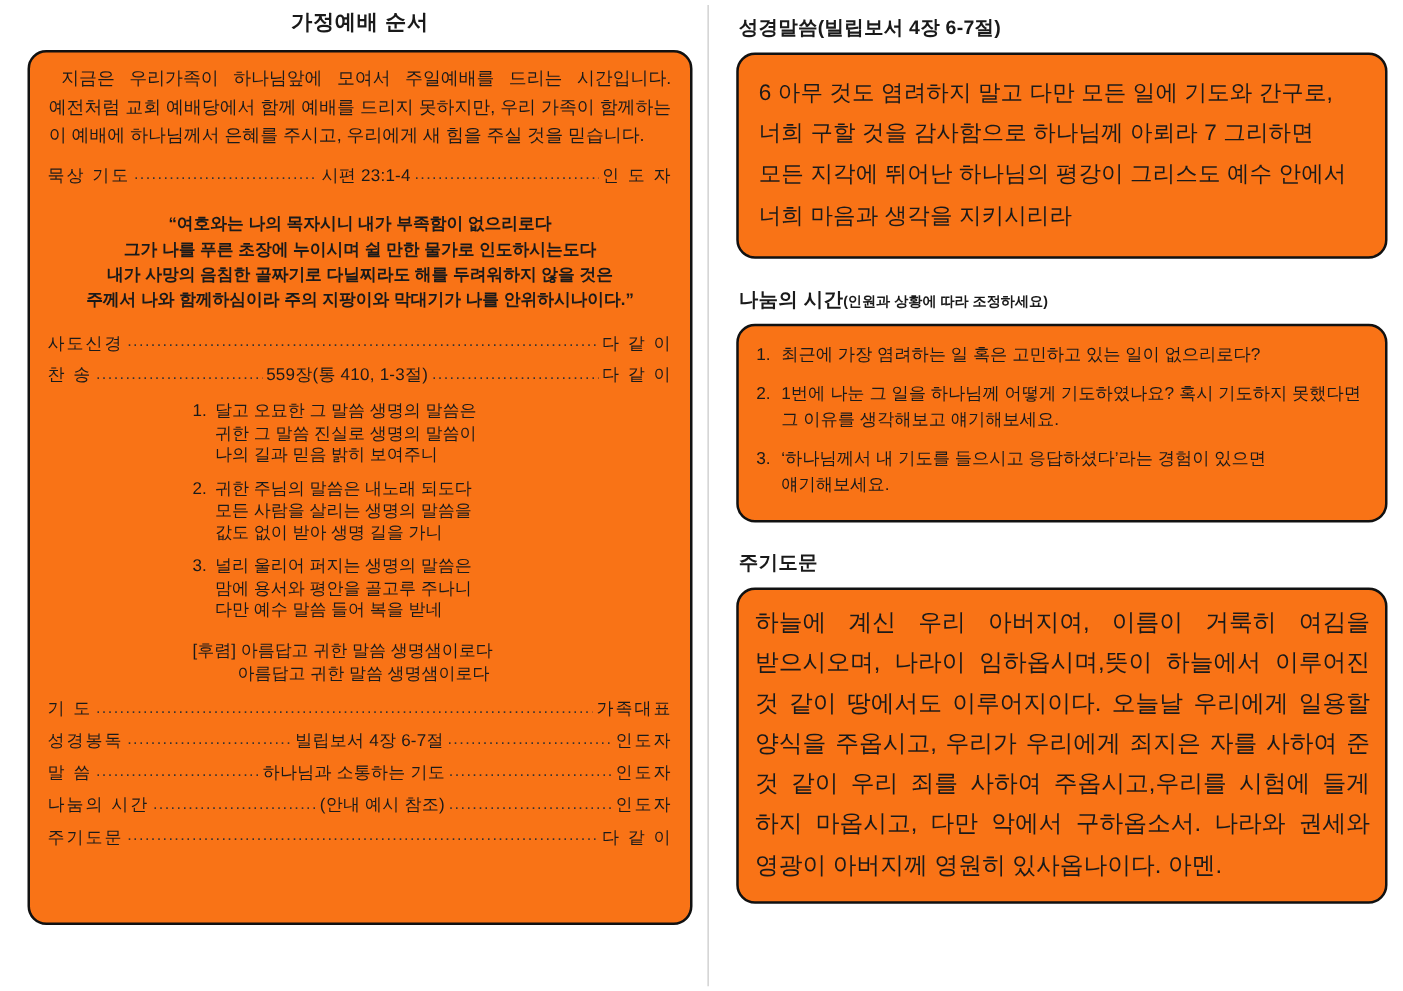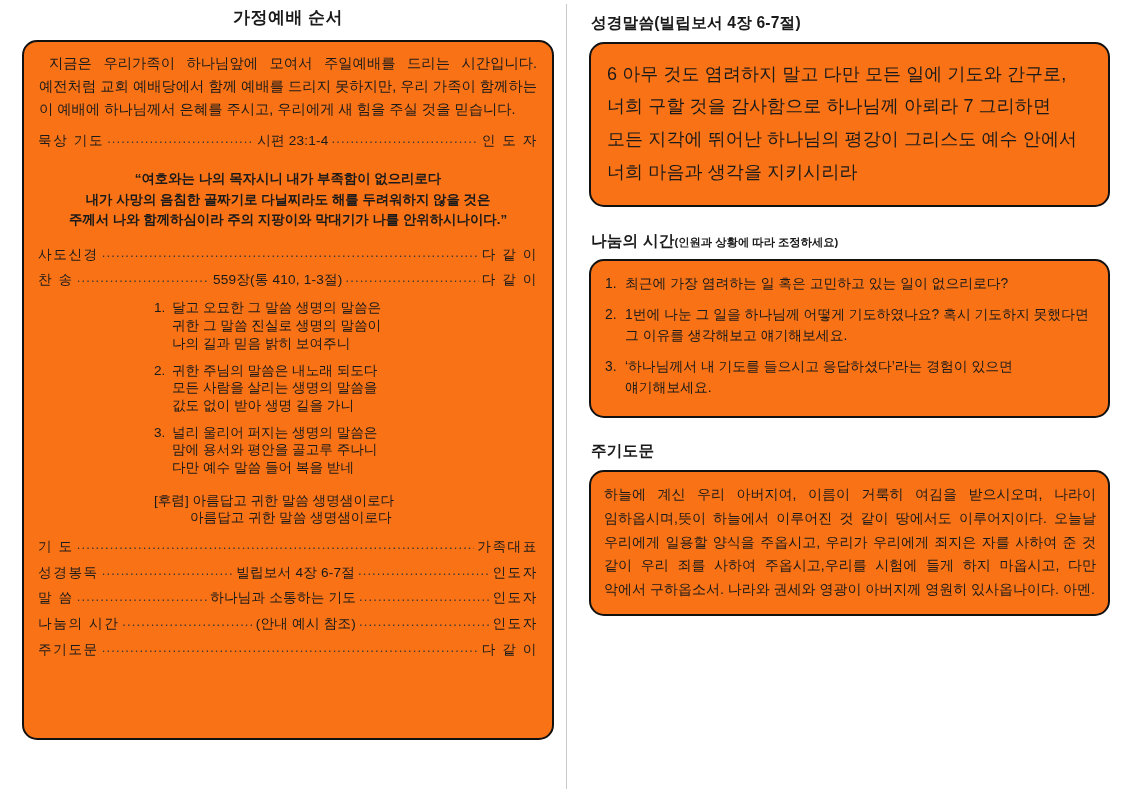--- a/index.html
+++ b/index.html
@@ -76,21 +76,20 @@
     line-height: 1.63;
     text-align: justify;
     text-indent: 10px;
     margin: 2px 2px 2px 2px;
     word-break: keep-all;
   }
 
   
   .leader-row {
     display: flex;
-    align-items: flex-end;
     font-size: 13.6px;
     line-height: 1.2;
     margin: 9px 1px 0 1px;
     white-space: nowrap;
   }
   .leader-row.tight { margin-top: 15px; }
   .lr-label { flex: 0 0 auto; letter-spacing: 0.2px; }
   .lr-dots {
     flex: 1 1 auto;
     overflow: hidden;
@@ -193,21 +192,21 @@
   }
   .q-item:last-child { margin-bottom: 2px; }
   .q-num { flex: 0 0 20px; }
   .q-text { flex: 1 1 auto; }
 
   .lords-box {
     padding: 11px 12px 12px 13px;
   }
   .lords-box p {
     margin: 0;
-    font-size: 14px;
+    font-size: 19px;
     line-height: 1.70;
     text-align: justify;
     word-break: keep-all;
   }
 </style>
 </head>
 <body>
 
 <div class="page">
 
@@ -222,20 +221,21 @@
       <div class="leader-row">
         <span class="lr-label sp-mid">묵상 기도</span>
         <span class="lr-dots"></span>
         <span class="lr-mid">시편 23:1-4</span>
         <span class="lr-dots"></span>
         <span class="lr-right sp-mid">인 도 자</span>
       </div>
 
       <div class="psalm">
         <div>“여호와는 나의 목자시니 내가 부족함이 없으리로다</div>
+        <div>그가 나를 푸른 초장에 누이시며 쉴 만한 물가로 인도하시는도다</div>
         <div>내가 사망의 음침한 골짜기로 다닐찌라도 해를 두려워하지 않을 것은</div>
         <div>주께서 나와 함께하심이라 주의 지팡이와 막대기가 나를 안위하시나이다.”</div>
       </div>
 
       <div class="leader-row tight">
         <span class="lr-label sp-mid">사도신경</span>
         <span class="lr-dots"></span>
         <span class="lr-right sp-mid">다 같 이</span>
       </div>
 

